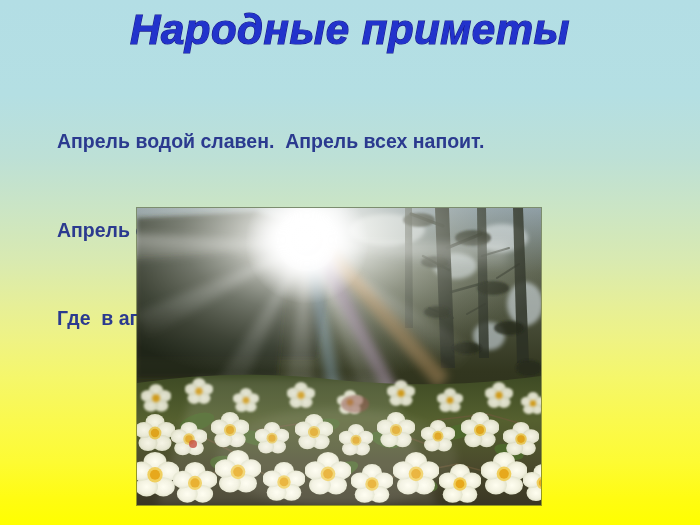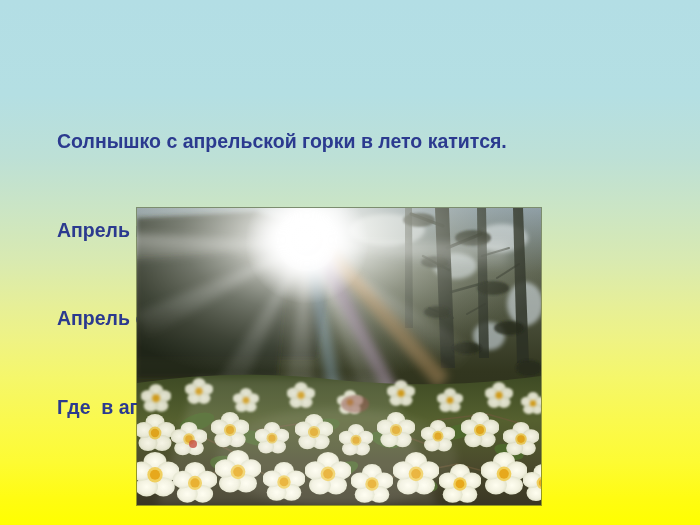--- a/index.html
+++ b/index.html
@@ -83,23 +83,23 @@
     display: block;
     width: 404px;
     height: 297px;
   }
 </style>
 </head>
 <body>
 
 <div id="slide">
 
+  <div id="title">Народные приметы</div>
 
   <div id="verses">
-    <div class="verse-line">Солнышко с апрельской горки в лето катится.</div>
     <div class="verse-line">Апрель водой славен.  Апрель всех напоит.</div>
     <div class="verse-line">Апрель с водою – май с травою.</div>
     <div class="verse-line">Где  в апреле река, там в июне – лужица.</div>
   </div>
 
   <div id="photo">
     <svg viewBox="0 0 404 297" preserveAspectRatio="none">
       <defs>
         <linearGradient id="skyGrad" x1="0" y1="0" x2="0" y2="1">
           <stop offset="0%" stop-color="#8e9ea6"></stop>

